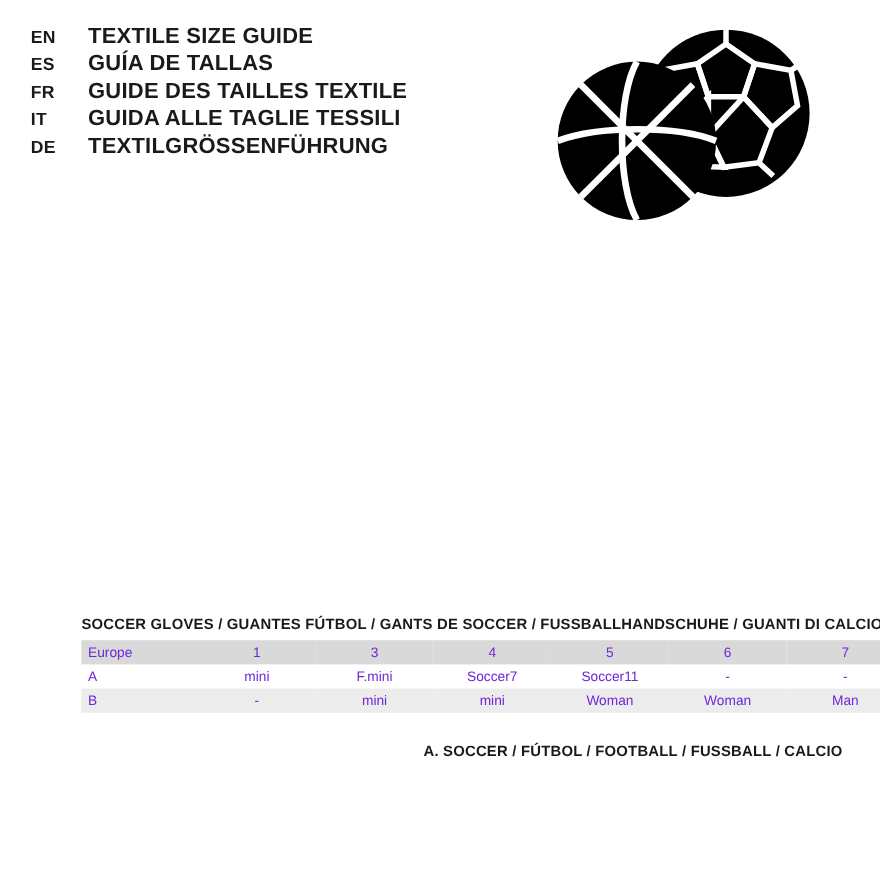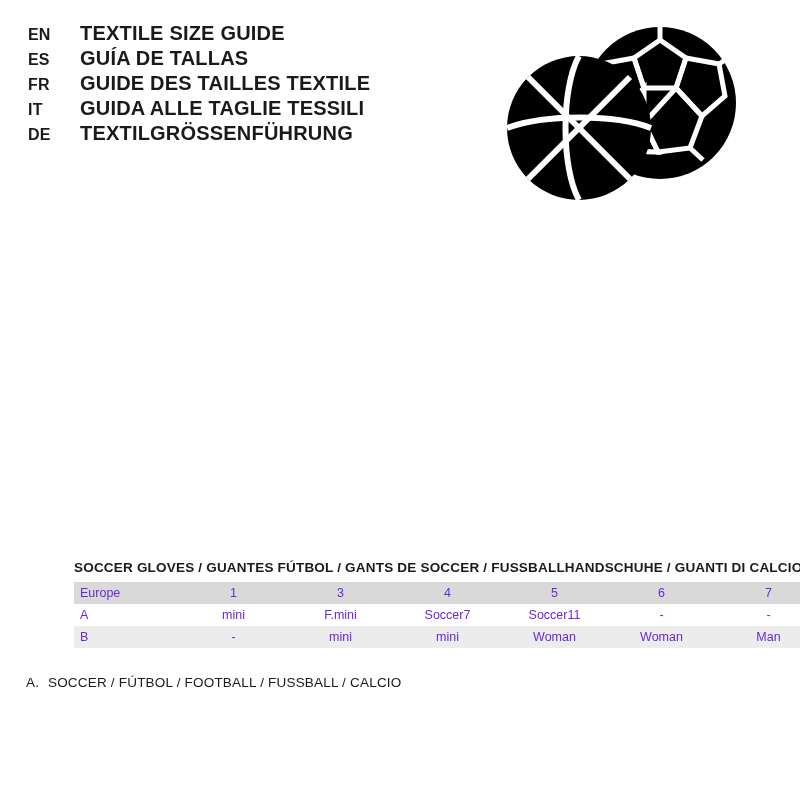--- a/index.html
+++ b/index.html
@@ -103,25 +103,26 @@
 
   
   .footnotes {
     position: absolute;
     left: 26px;
     top: 675px;
     width: 740px;
   }
   .footnote {
     font-size: 13.5px;
-    font-weight: 400;
+    font-weight: 700;
     letter-spacing: 0.2px;
     text-transform: uppercase;
     margin-bottom: 5px;
     white-space: nowrap;
+    text-align: right;
   }
   .footnote .fn-key {
     display: inline-block;
     width: 18px;
   }
 </style>
 </head>
 <body>
 
 <div class="header">

